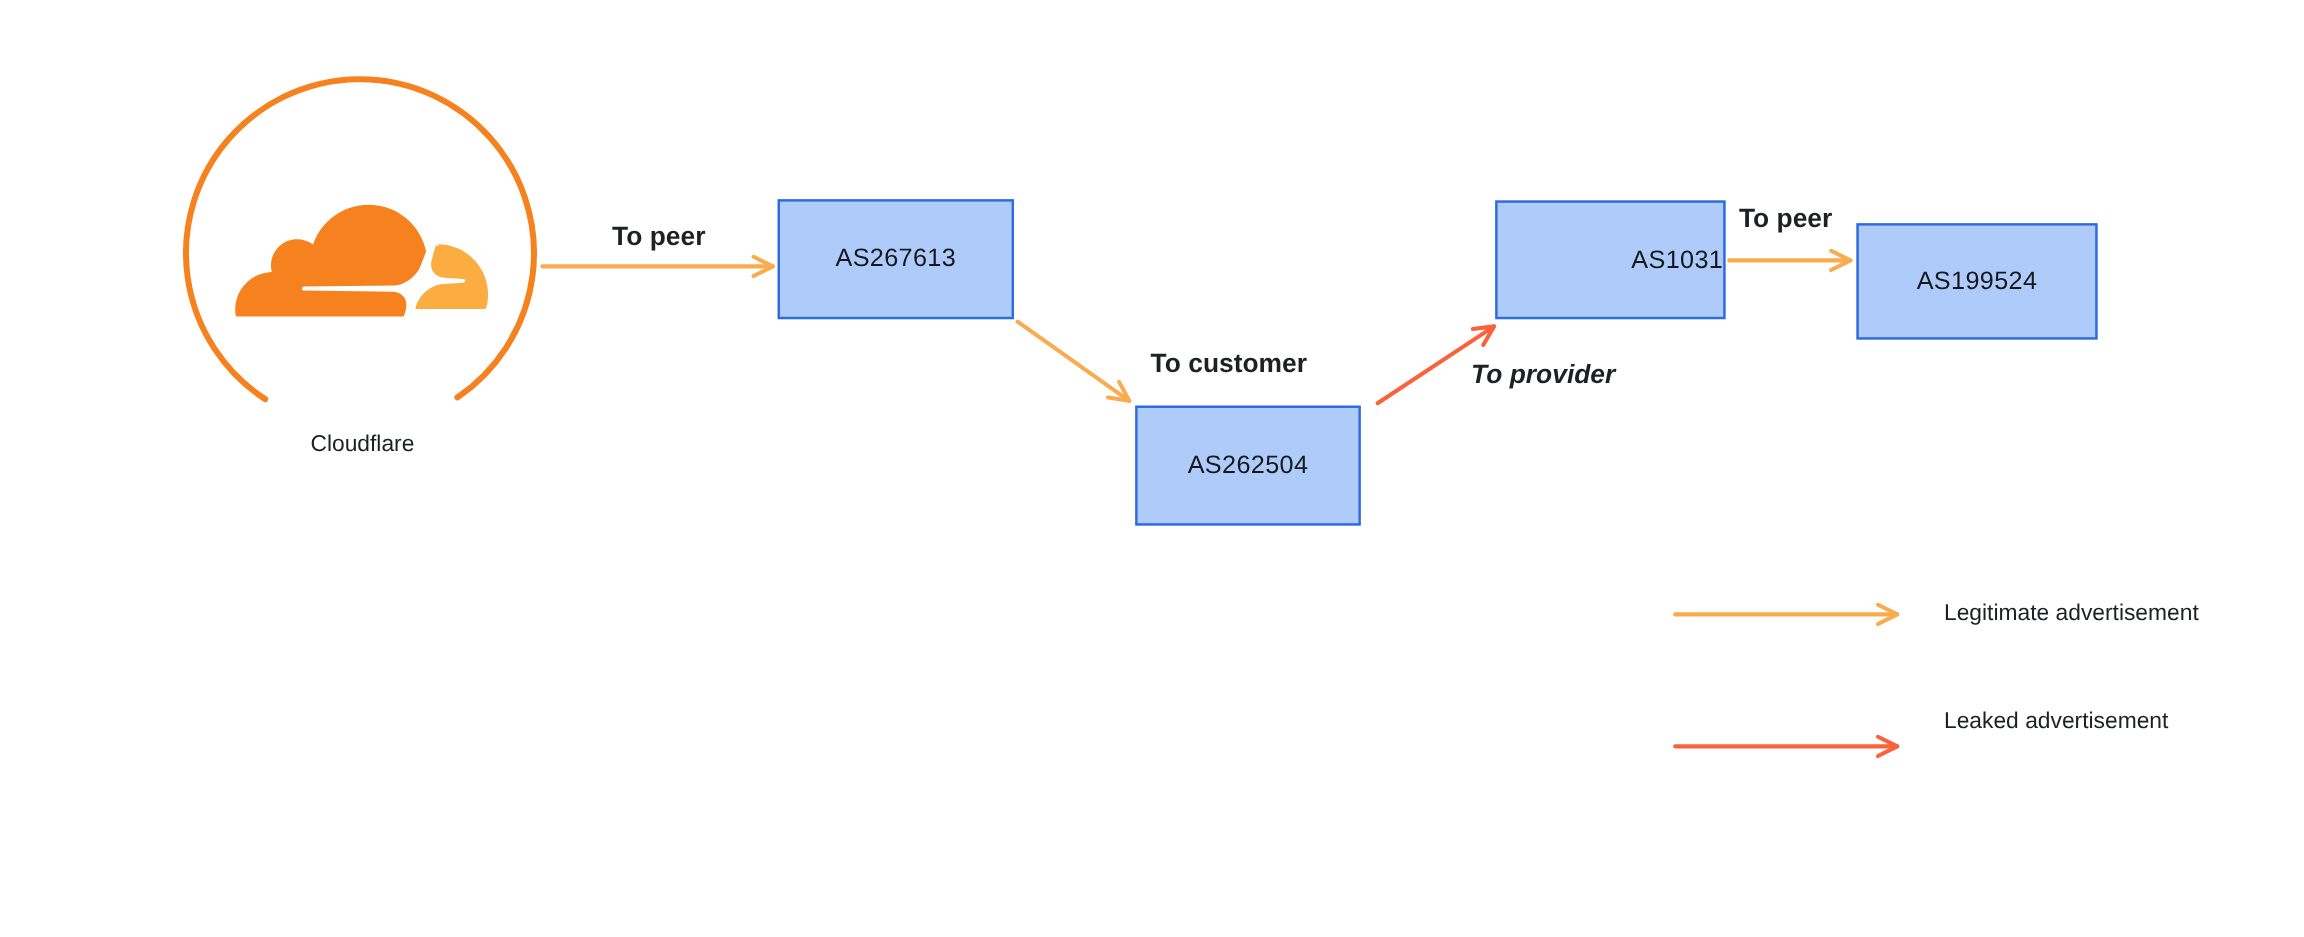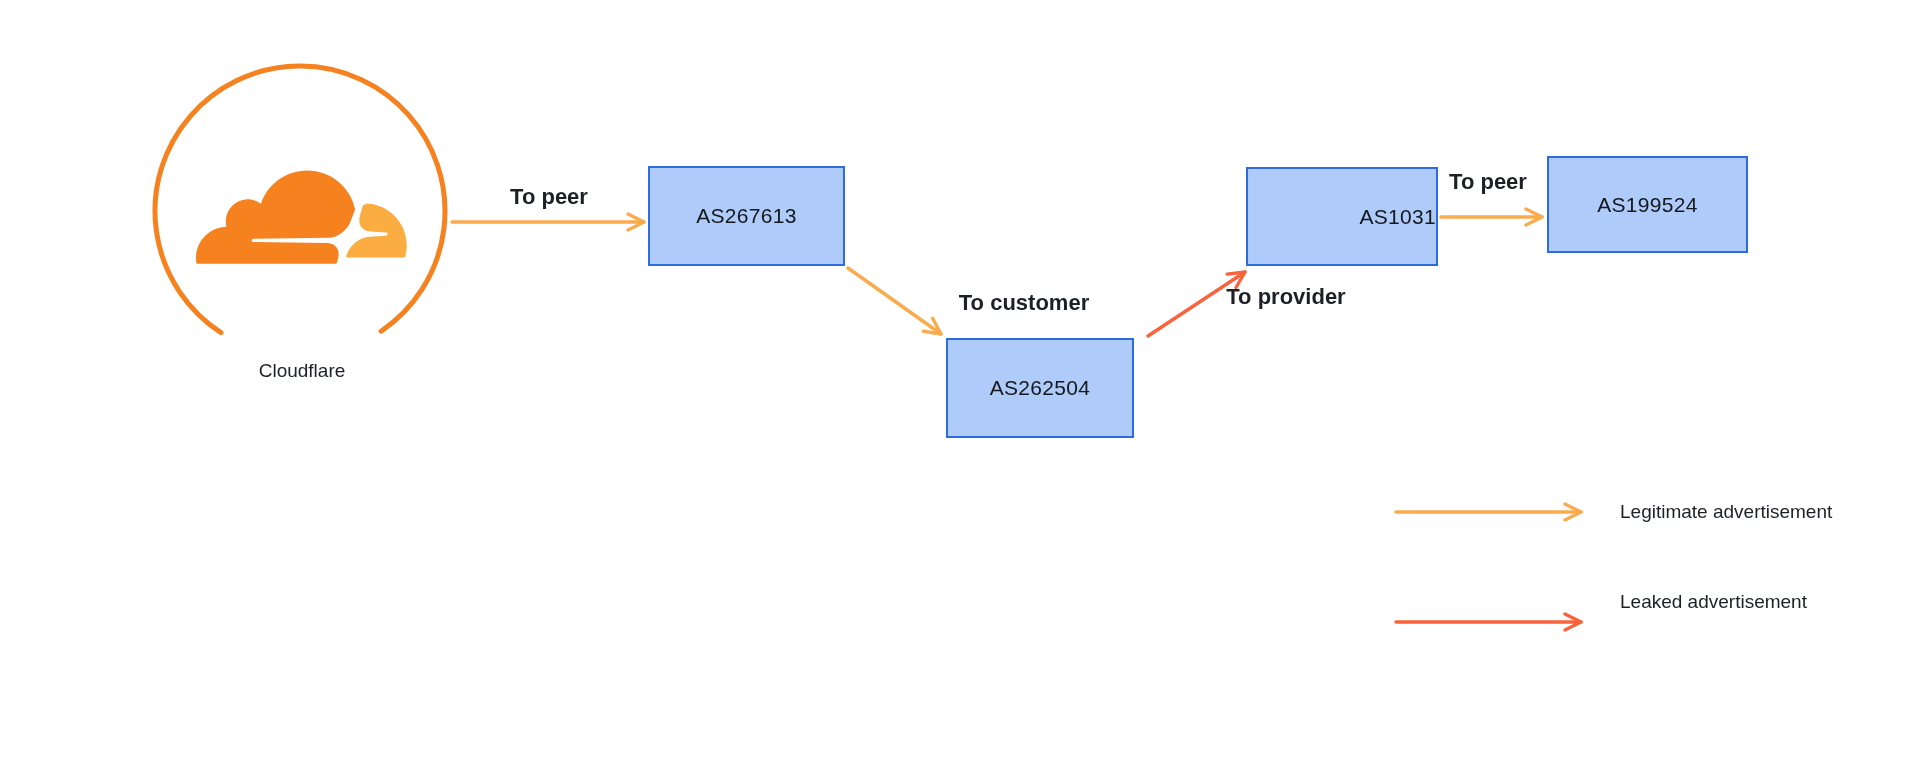--- a/index.html
+++ b/index.html
@@ -78,25 +78,25 @@
 
   <div class="node" style="left:648px;top:166px;width:197px;height:100px;">
     <span class="node-label">AS267613</span>
   </div>
   <div class="node" style="left:946px;top:338px;width:188px;height:100px;">
     <span class="node-label">AS262504</span>
   </div>
   <div class="node" style="left:1246px;top:167px;width:192px;height:99px;justify-content:flex-end;">
     <span class="node-label">AS1031</span>
   </div>
-  <div class="node" style="left:1547px;top:156px;width:201px;height:97px;">
+  <div class="node" style="left:1547px;top:186px;width:201px;height:97px;">
     <span class="node-label">AS199524</span>
   </div>
 
   <div class="edge-label" style="left:549px;top:186px;">To peer</div>
   <div class="edge-label" style="left:1024px;top:292px;">To customer</div>
-  <div class="edge-label" style="left:1286px;top:286px;">To provider</div>
+  <div class="edge-label" style="left:1286px;top:301px;font-style:italic;">To provider</div>
   <div class="edge-label" style="left:1488px;top:171px;">To peer</div>
 
   <div class="legend-label" style="left:1620px;top:501px;">Legitimate advertisement</div>
   <div class="legend-label" style="left:1620px;top:591px;">Leaked advertisement</div>
 
 </div>
 
 </body></html>

